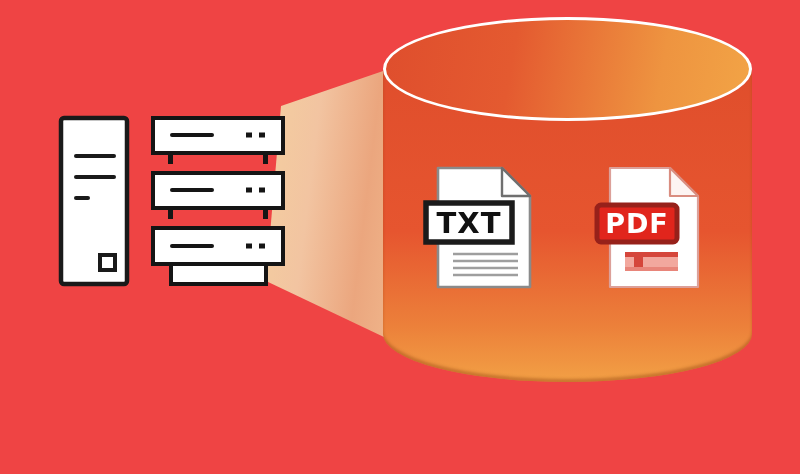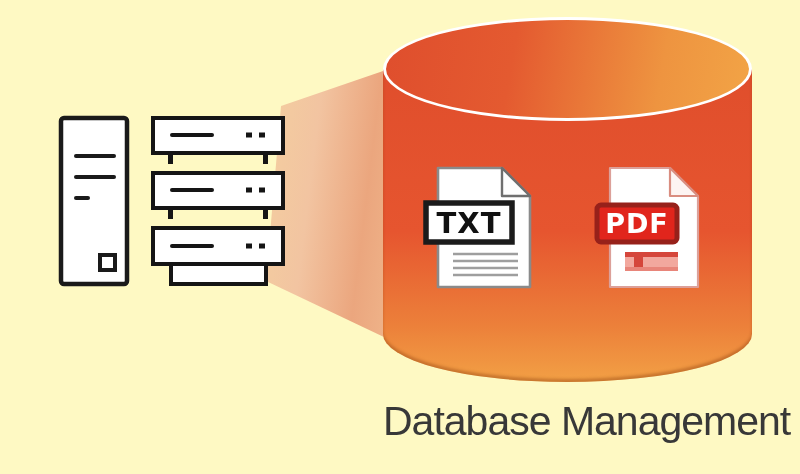--- a/index.html
+++ b/index.html
@@ -1,17 +1,17 @@
 <!DOCTYPE html>
 <html><head>
 <meta charset="utf-8">
 <style>
   html,body{margin:0;padding:0;background:#ffffff;}
   .canvas{
-    position:relative;width:800px;height:474px;background:#fef9c3;overflow:hidden;
+    position:relative;width:800px;height:474px;background:#ef4444;overflow:hidden;
     font-family:"Liberation Sans",sans-serif;
   }
   
   .beam{
     position:absolute;left:266px;top:70px;width:120px;height:268px;z-index:1;
     background:linear-gradient(97deg,#f4cf9f 0%,#f2c4a1 38%,#eba67e 76%,#efb389 100%);
     clip-path:polygon(12.5% 13.4%,100% 0%,100% 100%,0% 78.7%);
   }
   .tower-svg{position:absolute;left:57px;top:114px;z-index:2;}
   .servers-svg{position:absolute;left:150px;top:114px;z-index:2;}
@@ -96,15 +96,14 @@
     <path d="M16 4 L76 4 L104 32 L104 123 L16 123 Z" fill="#ffffff" stroke="#dca099" stroke-width="2.2" stroke-linejoin="round"></path>
     <path d="M76 4 L76 32 L104 32 Z" fill="#fdf4f2" stroke="#d98d80" stroke-width="2.2" stroke-linejoin="round"></path>
     <rect x="31" y="88" width="53" height="19" fill="#f2a89e"></rect>
     <rect x="31" y="88" width="53" height="5" fill="#d5463b"></rect>
     <rect x="40" y="88" width="9" height="19" fill="#d5463b"></rect>
     <rect x="31" y="103" width="53" height="4" fill="#e8857a"></rect>
     <rect x="3" y="41" width="80" height="37" rx="4" fill="#e1251c" stroke="#97211a" stroke-width="5"></rect>
     <text class="file-label-text" x="43" y="69" text-anchor="middle" font-size="27" fill="#ffffff">PDF</text>
   </svg>
 
-  <div class="caption">Database Management</div>
 
 </div>
 
 </body></html>

